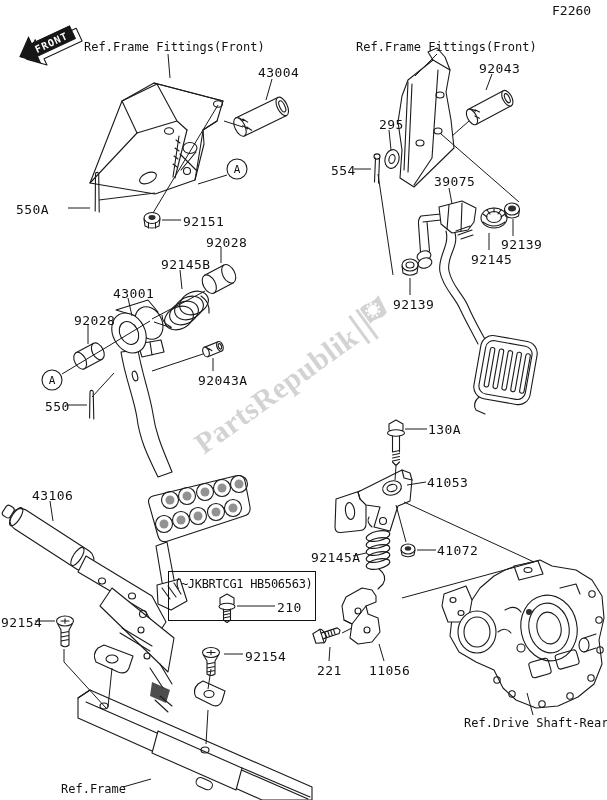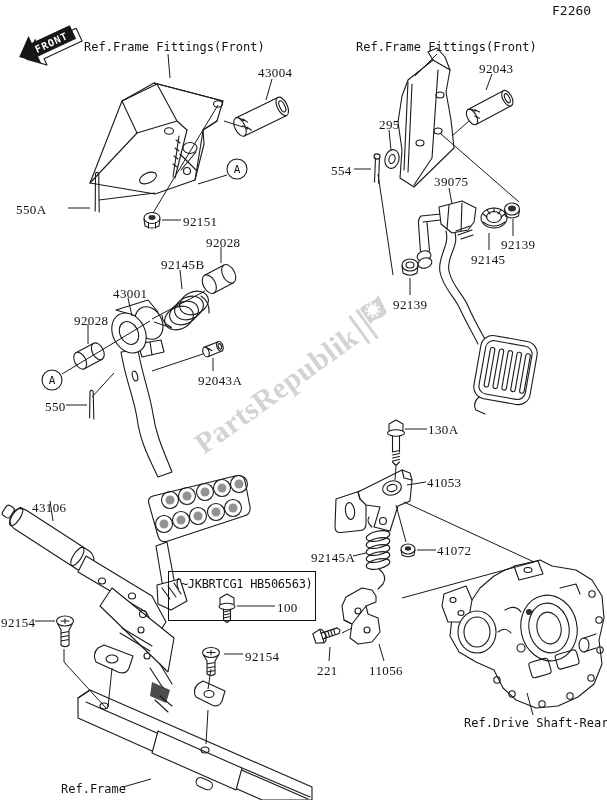--- a/index.html
+++ b/index.html
@@ -1,20 +1,20 @@
 <!DOCTYPE html>
 <html><head>
 <meta charset="utf-8">
 <style>
   html,body{margin:0;padding:0;}
   body{width:607px;height:800px;background:#fff;position:relative;overflow:hidden;
        font-family:"DejaVu Sans Mono","Liberation Mono",monospace;}
   #canvas{position:absolute;left:0;top:0;z-index:1;}
   .lbl{position:absolute;color:#111;white-space:nowrap;z-index:3;}
-  .pn{font-size:13px;letter-spacing:.4px;font-family:Liberation Serif, serif;}
+  .pn{font-size:13px;letter-spacing:.4px;}
   .rf{font-size:12px;}
   .pc{font-size:13px;}
   .vin-box{position:absolute;left:168px;top:571px;width:146px;height:48px;
            border:1.6px solid #111;z-index:2;background:transparent;}
   .vin-text{position:absolute;left:174px;top:577px;font-size:12px;letter-spacing:-.3px;
             color:#111;white-space:nowrap;z-index:3;}
   .watermark{position:absolute;left:198px;top:428px;z-index:2;display:flex;align-items:center;
              gap:5px;transform:rotate(-36deg);transform-origin:0 50%;opacity:.8;pointer-events:none;}
   .watermark .wm-text{font-family:"Liberation Serif","DejaVu Serif",serif;font-weight:bold;
              font-size:30px;color:#c9c9c9;letter-spacing:.5px;line-height:1;}
@@ -403,26 +403,26 @@
 <div class="lbl pn" style="left:471px;top:252px">92145</div>
 <div class="lbl pn" style="left:393px;top:297px">92139</div>
 <div class="lbl pn" style="left:16px;top:202px">550A</div>
 <div class="lbl pn" style="left:183px;top:214px">92151</div>
 <div class="lbl pn" style="left:206px;top:235px">92028</div>
 <div class="lbl pn" style="left:161px;top:257px">92145B</div>
 <div class="lbl pn" style="left:113px;top:286px">43001</div>
 <div class="lbl pn" style="left:74px;top:313px">92028</div>
 <div class="lbl pn" style="left:198px;top:373px">92043A</div>
 <div class="lbl pn" style="left:45px;top:399px">550</div>
-<div class="lbl pn" style="left:32px;top:500px">43106</div>
+<div class="lbl pn" style="left:32px;top:488px">43106</div>
 <div class="lbl pn" style="left:428px;top:422px">130A</div>
 <div class="lbl pn" style="left:427px;top:475px">41053</div>
 <div class="lbl pn" style="left:311px;top:550px">92145A</div>
 <div class="lbl pn" style="left:437px;top:543px">41072</div>
-<div class="lbl pn" style="left:277px;top:600px">100</div>
+<div class="lbl pn" style="left:277px;top:600px">210</div>
 <div class="lbl pn" style="left:1px;top:615px">92154</div>
 <div class="lbl pn" style="left:245px;top:649px">92154</div>
 <div class="lbl pn" style="left:317px;top:663px">221</div>
 <div class="lbl pn" style="left:369px;top:663px">11056</div>
 <div class="lbl rf" style="left:464px;top:716px">Ref.Drive Shaft-Rear</div>
 <div class="lbl rf" style="left:61px;top:782px">Ref.Frame</div>
 
 <div class="vin-box"></div>
 <div class="vin-text">(~JKBRTCG1 HB506563)</div>
 

